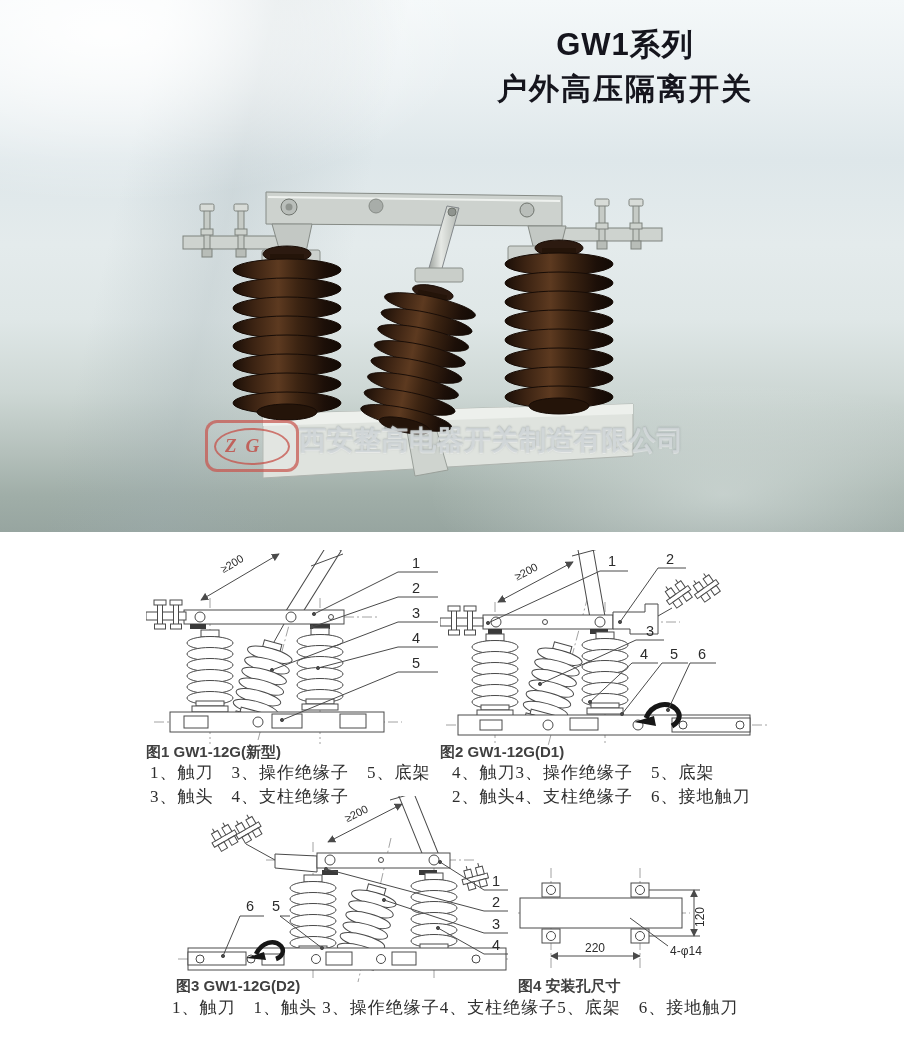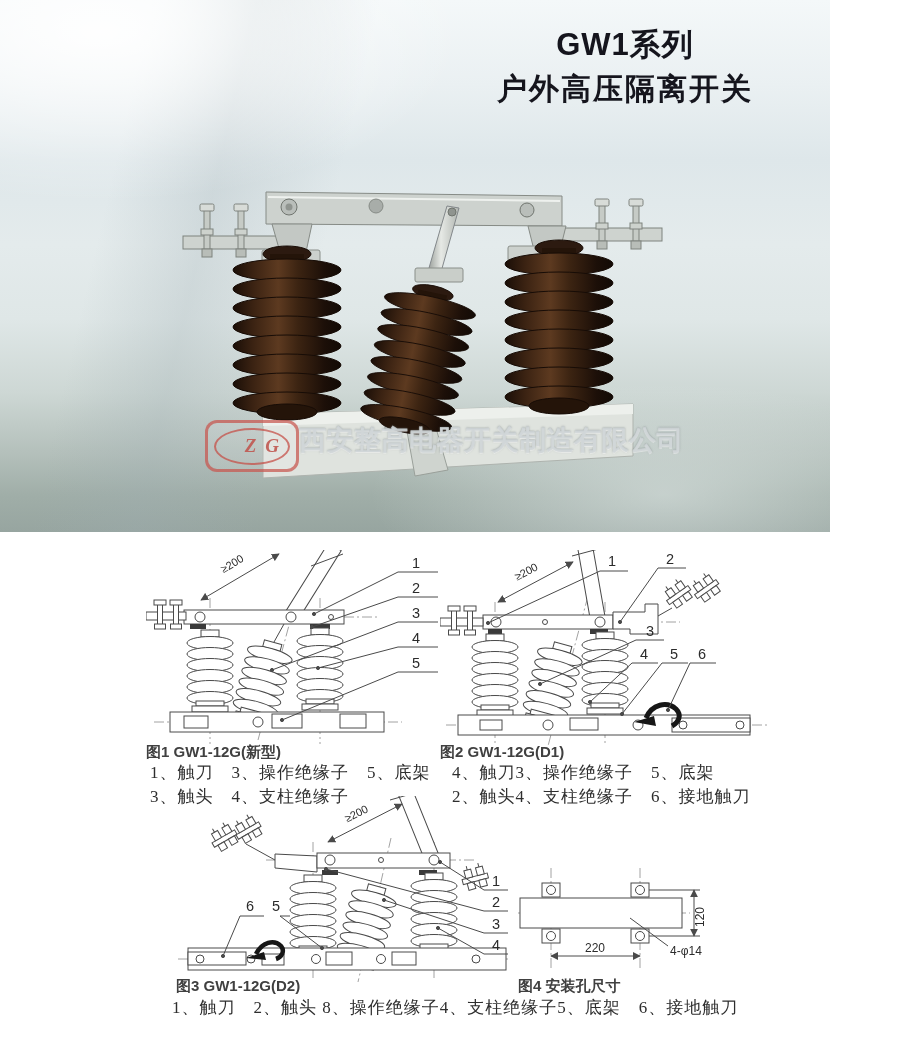--- a/index.html
+++ b/index.html
@@ -1,34 +1,34 @@
 <!DOCTYPE html>
 <html><head>
 <meta charset="utf-8">
 <style>
   html,body{margin:0;padding:0;background:#888;}
   .page{position:relative;width:906px;height:1047px;background:#ffffff;overflow:hidden;
         font-family:"Liberation Sans",sans-serif;}
   
-  .photo-section{position:absolute;left:0;top:0;width:830px;height:532px;
+  .photo-section{position:absolute;left:0;top:0;width:904px;height:532px;
     background:
       radial-gradient(ellipse 560px 260px at 12% 6%, rgba(255,255,255,0.95), rgba(255,255,255,0) 65%),
       radial-gradient(ellipse 420px 160px at 80% 93%, rgba(235,242,241,0.5), rgba(235,242,241,0) 70%),
       linear-gradient(103deg, rgba(160,175,180,0.0) 16%, rgba(158,173,178,0.28) 27%, rgba(160,175,180,0.0) 40%),
       linear-gradient(to bottom,#f4f8f9 0%,#eaf0f2 16%,#dee7ea 30%,#e4ebec 46%,#dfe7e7 60%,#cdd7d4 74%,#b2beb9 86%,#a0aea8 93%,#97a5a0 100%);}
   .title-block{position:absolute;left:440px;top:24px;width:370px;text-align:center;color:#15151d;}
   .title-line1{font-size:31px;font-weight:800;letter-spacing:1px;}
   .title-line2{font-size:30px;font-weight:700;letter-spacing:2px;margin-top:3px;}
   .product-art{position:absolute;left:0;top:0;}
   
   .banner{position:absolute;left:205px;top:420px;display:flex;align-items:flex-start;}
   .logo{width:88px;height:46px;border:3px solid rgba(198,80,72,.7);border-radius:12px;
         display:flex;align-items:center;justify-content:center;background:rgba(255,255,255,.10);flex:none;}
   .logo-ellipse{width:72px;height:33px;border:2px solid rgba(198,80,72,.75);border-radius:50%;
-        display:flex;align-items:center;justify-content:flex-end;}
+        display:flex;align-items:center;justify-content:flex-start;}
   .logo-text{color:rgba(192,86,80,.9);font-size:19px;font-style:italic;font-weight:700;
         letter-spacing:9px;padding-left:9px;font-family:"Liberation Serif",serif;}
   .company-names{padding-top:2px;}
   .company-cn{font-size:27px;font-weight:700;letter-spacing:0.5px;color:rgba(208,214,216,.82);
         text-shadow:0 1px 1px rgba(255,255,255,.6),0 0 2px rgba(108,116,118,.65);white-space:nowrap;}
   .company-en{font-size:12px;font-family:"DejaVu Sans Mono",monospace;color:rgba(248,245,236,.95);
         letter-spacing:0.2px;margin-top:4px;text-shadow:0 1px 1px rgba(96,102,98,.55);white-space:nowrap;}
   
   .fig{position:absolute;}
   .fig text{fill:#2b2b2b;stroke:none;font-family:"Liberation Sans",sans-serif;}
@@ -385,21 +385,21 @@
       <g font-size="14.5" text-anchor="middle">
         <text x="320" y="90">1</text>
         <text x="320" y="111">2</text>
         <text x="320" y="133">3</text>
         <text x="320" y="154">4</text>
         <text x="100" y="115">5</text>
         <text x="74" y="115">6</text>
       </g>
     </svg>
     <div class="cap" style="left:176px;top:977px;width:334px">图3 GW1-12G(D2)</div>
-    <div class="leg center" style="left:80px;top:996px;width:750px">1、触刀　2、触头 8、操作绝缘子4、支柱绝缘子5、底架　6、接地触刀</div>
+    <div class="leg center" style="left:80px;top:996px;width:750px">1、触刀　1、触头 3、操作绝缘子4、支柱绝缘子5、底架　6、接地触刀</div>
 
     <svg class="fig" style="left:518px;top:860px" width="244" height="118" viewBox="0 0 244 118">
       <g stroke="#8a8a8a" stroke-width="0.8" stroke-dasharray="10 3 2 3" fill="none">
         <line x1="33" y1="8" x2="33" y2="110"></line>
         <line x1="122" y1="8" x2="122" y2="110"></line>
         <line x1="-4" y1="53" x2="172" y2="53"></line>
       </g>
       <g stroke="#4a4a4a" stroke-width="1" fill="none">
         <rect x="2" y="38" width="162" height="30" fill="#fff"></rect>
         <use href="#pad" x="33" y="30"></use>

